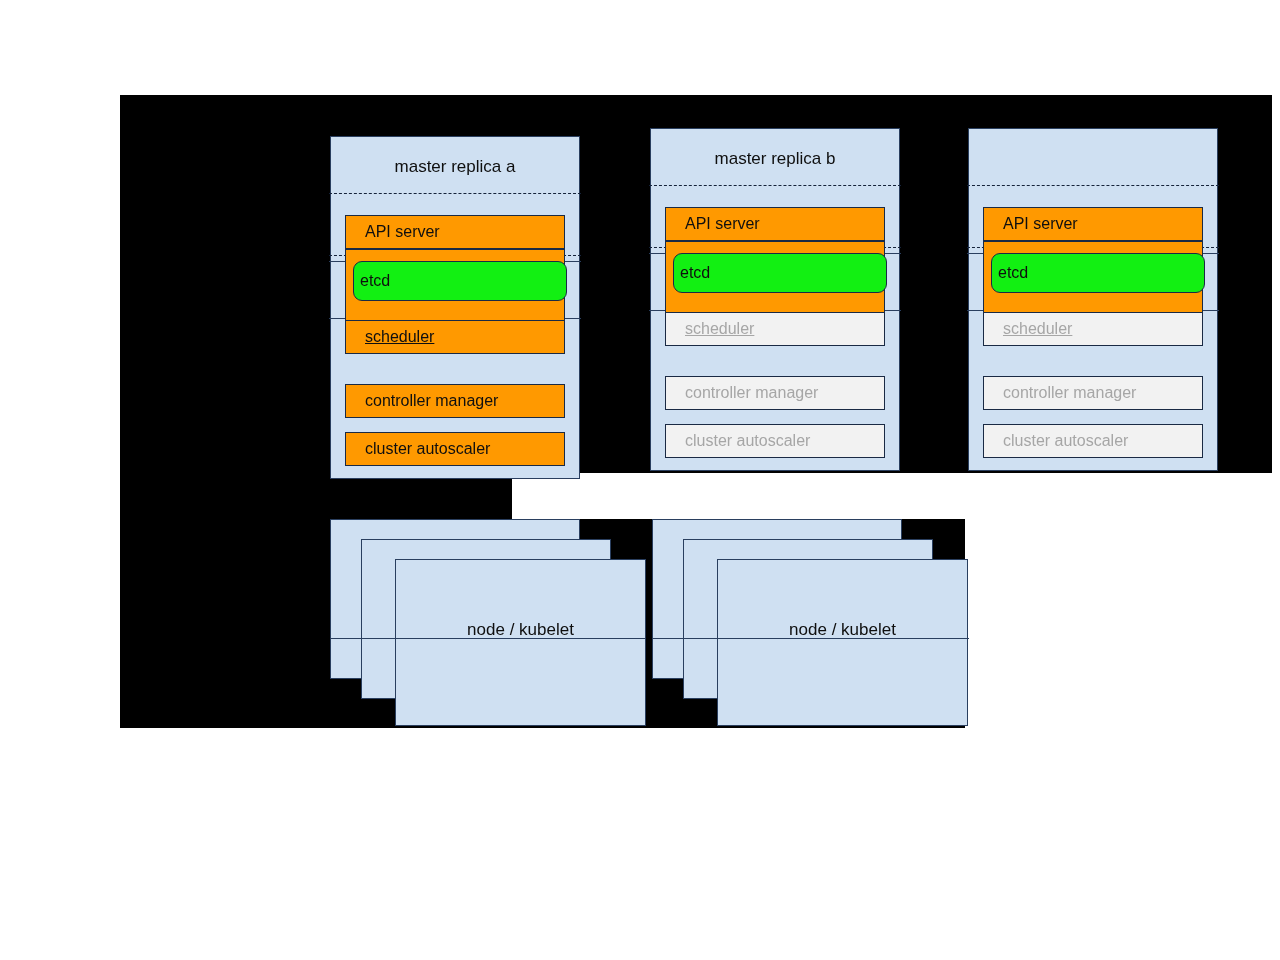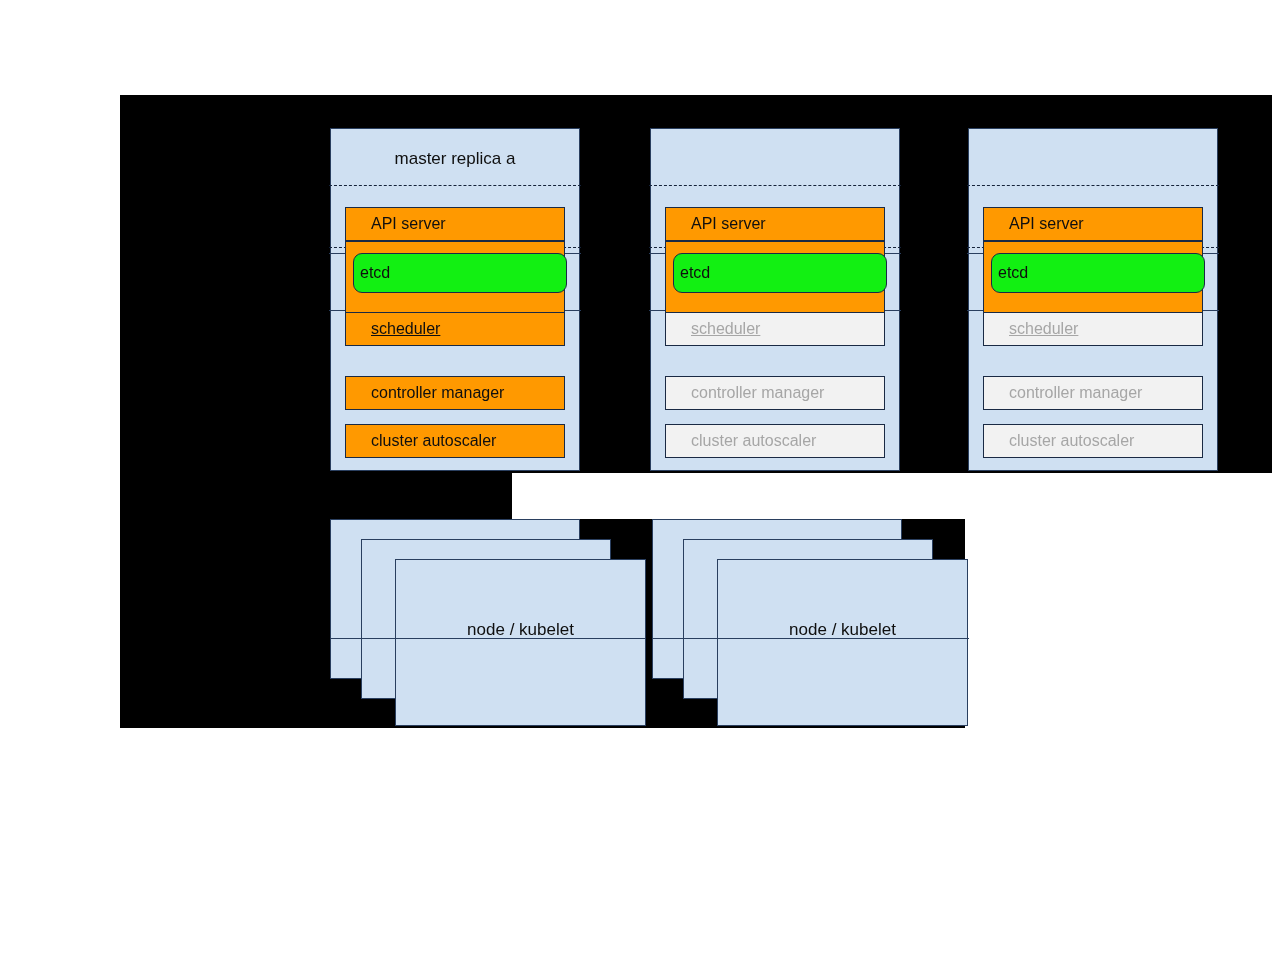--- a/index.html
+++ b/index.html
@@ -34,21 +34,21 @@
   
   .replica {
     position: absolute;
     top: 128px;
     width: 250px;
     height: 343px;
     background: #cfe0f2;
     border: 1px solid #2a3f5f;
     box-sizing: border-box;
   }
-  #replica-a { left: 330px; }
+  #replica-a { left: 330px; margin-top: 8px; }
   #replica-b { left: 650px; }
   #replica-c { left: 968px; }
 
   .replica-title {
     position: absolute;
     left: 0; right: 0;
     top: 20px;
     text-align: center;
     font-size: 17px;
     color: #0f0f0f;
@@ -79,21 +79,21 @@
   
   .comp {
     position: absolute;
     left: 14px;
     right: 14px;
     height: 34px;
     box-sizing: border-box;
     border: 1px solid #1a2a44;
     display: flex;
     align-items: center;
-    padding-left: 25px;
+    padding-left: 19px;
     font-size: 16px;
   }
   .comp.active {
     background: #ff9900;
     color: #0f0f0f;
   }
   .comp.inactive {
     background: #f2f2f2;
     color: #a6a6a6;
   }
@@ -189,20 +189,21 @@
 
     <div class="etcd-pod"></div>
     <div class="etcd">etcd</div>
 
     <div class="comp comp-sched active">scheduler</div>
     <div class="comp comp-ctrl active">controller manager</div>
     <div class="comp comp-autosc active">cluster autoscaler</div>
   </div>
 
   <div class="replica" id="replica-b">
+    <div class="replica-title">master replica b</div>
 
     <div class="dash-line dash-top"></div>
     <div class="dash-line dash-mid"></div>
     <div class="solid-line solid-upper"></div>
     <div class="solid-line solid-lower"></div>
 
     <div class="comp comp-api active">API server</div>
 
     <div class="etcd-pod"></div>
     <div class="etcd">etcd</div>

